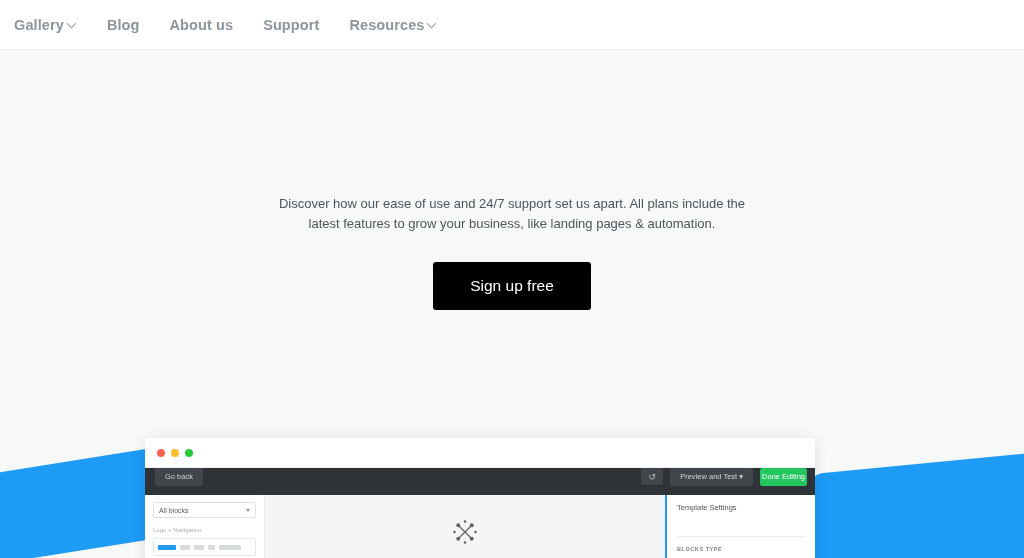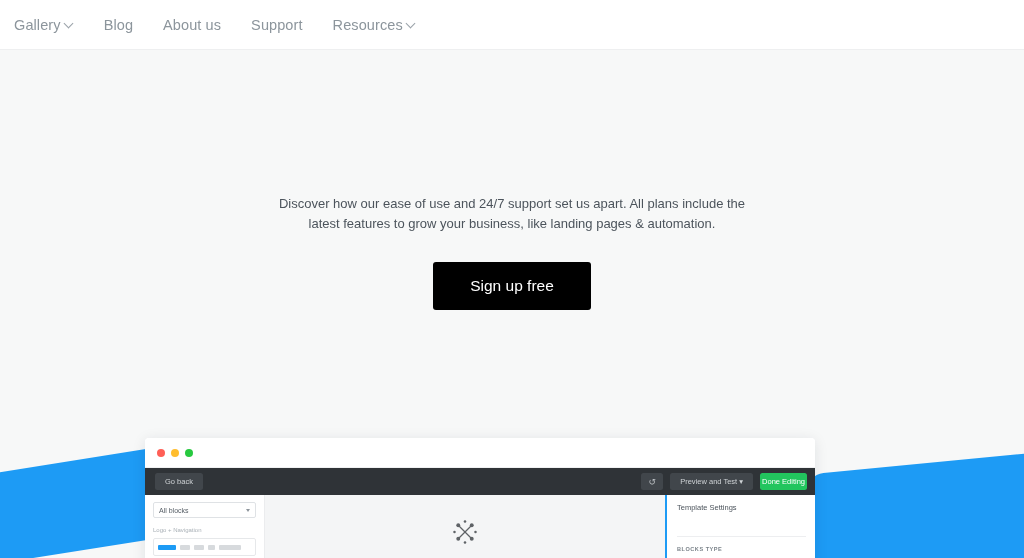--- a/index.html
+++ b/index.html
@@ -39,20 +39,21 @@
     display: flex;
     align-items: center;
     gap: 4px;
     font-size: 14.5px;
     color: #8c959c;
     padding: 0 16px 0 0;
     margin-right: 14px;
     cursor: pointer;
     white-space: nowrap;
     letter-spacing: 0.1px;
+    font-weight: bold;
   }
   .nav-item:first-child { margin-left: 0; }
 
   .chev {
     display: inline-block;
     width: 9px;
     height: 9px;
     position: relative;
     top: -1px;
   }
@@ -154,21 +155,21 @@
     padding-left: 12px;
     gap: 6px;
     border-bottom: 1px solid #f0f1f2;
   }
   .dot { width: 8px; height: 8px; border-radius: 50%; }
 
   .mock-toolbar {
     height: 27px;
     background: #2f3337;
     display: flex;
-    align-items: center;
+    align-items: flex-start;
     padding: 0 8px 0 10px;
     gap: 7px;
   }
 
   .tb-btn {
     background: #41464b;
     color: #cfd3d6;
     font-size: 7.5px;
     border-radius: 2.5px;
     padding: 5px 10px;

